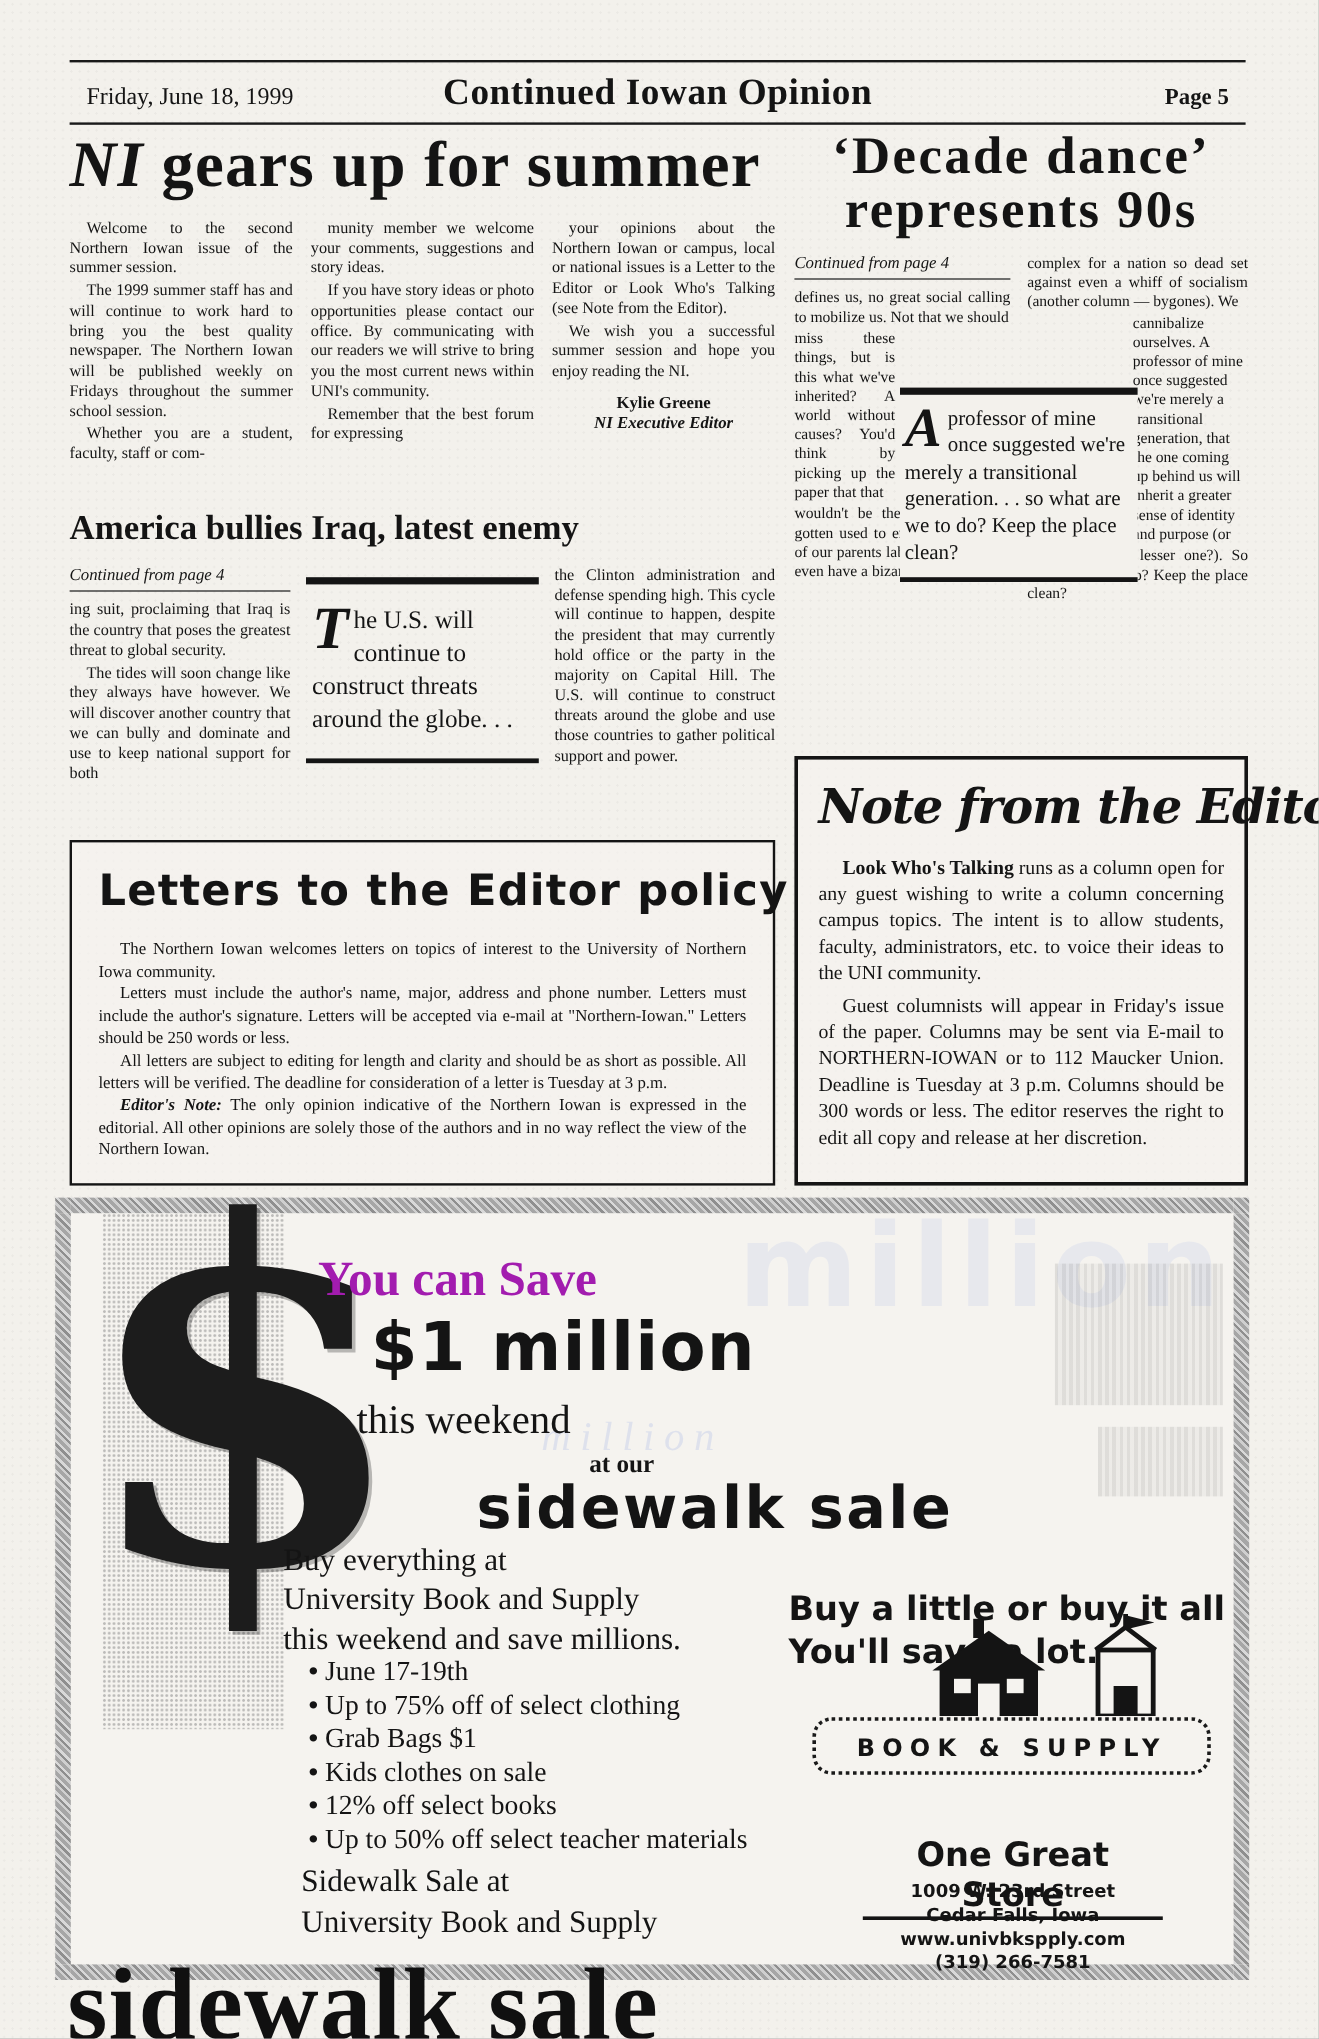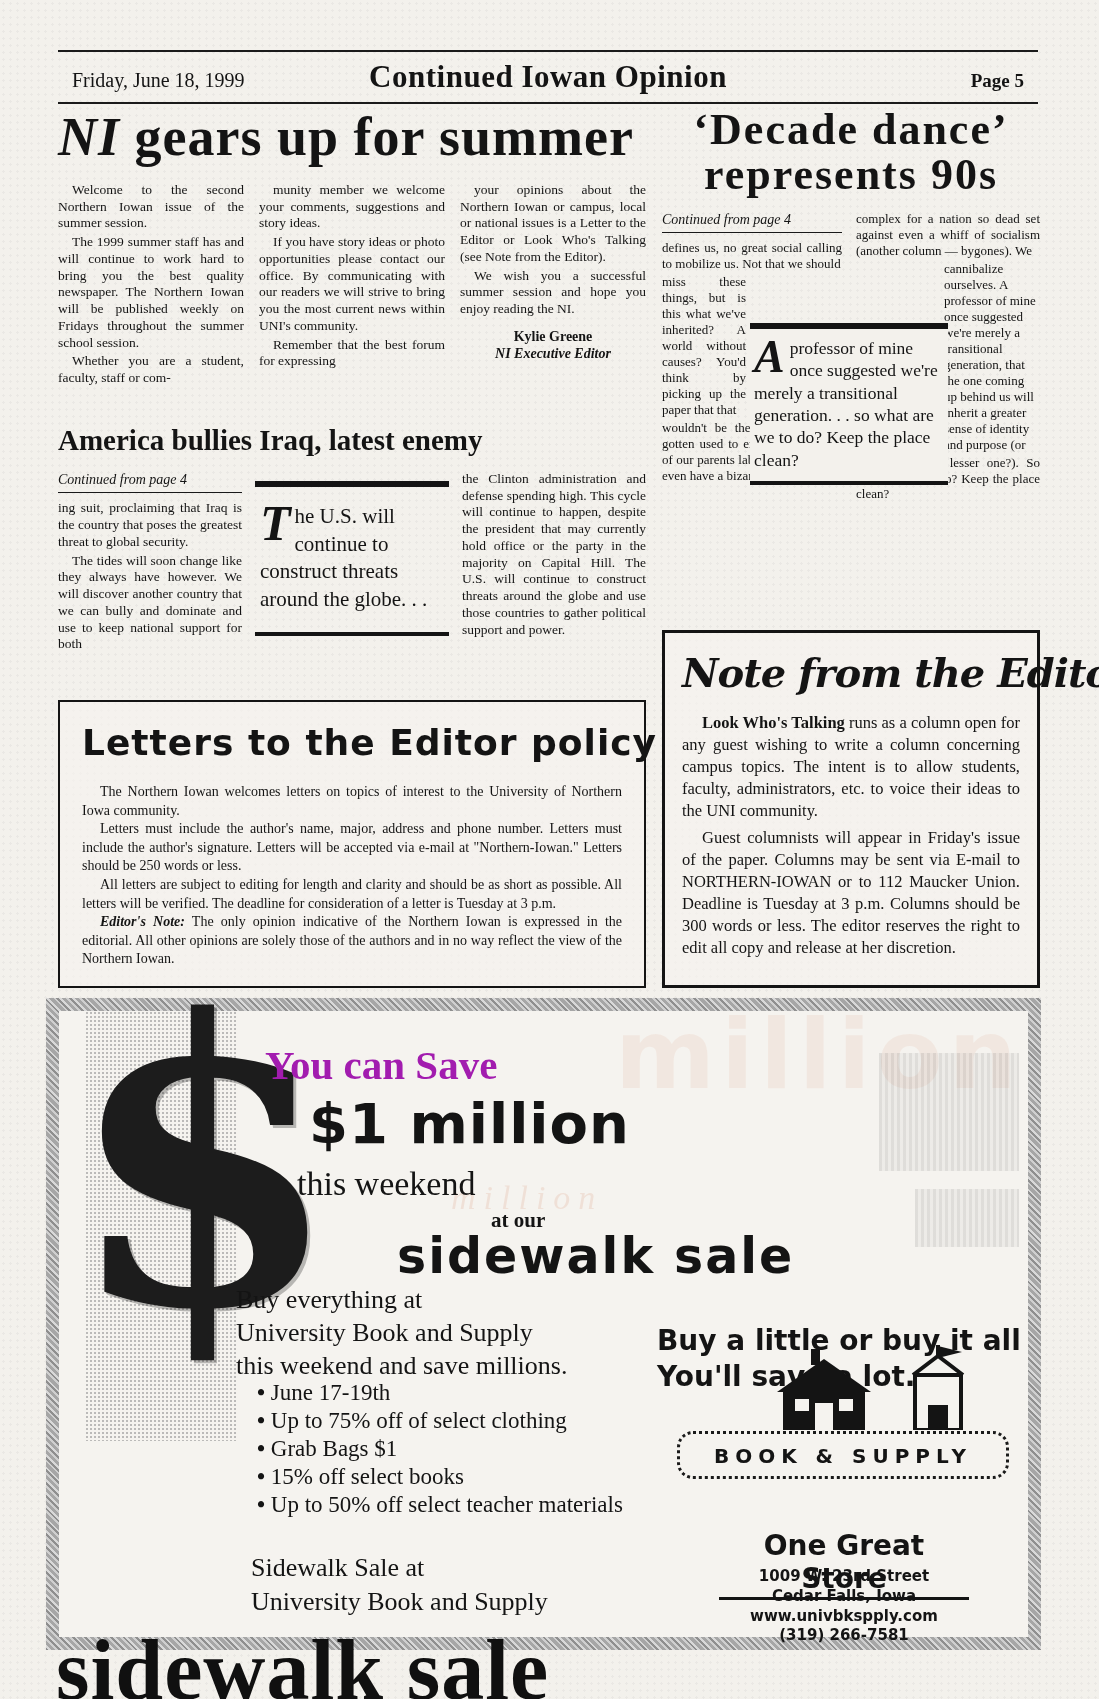--- a/index.html
+++ b/index.html
@@ -82,21 +82,21 @@
   .bold { font-weight:bold; }
 
   
   .ad { position:absolute; left:46px; top:998px; width:995px; height:652px;
     background:#f5f3ef;
     border:13px solid #b5b5b5;
     border-image: repeating-linear-gradient(45deg,#8f8f8f 0 2px,#d8d8d8 2px 4px,#a6a6a6 4px 7px,#cfcfcf 7px 9px) 13; }
   .halftone-strip { position:absolute; left:26px; top:0; width:152px; height:430px;
     background-image: radial-gradient(#8c8c8c 1px, transparent 1.25px);
     background-size:4px 4px; opacity:.55; }
-  .ghost { position:absolute; color:#c2410c; pointer-events:none; }
+  .ghost { position:absolute; color:#1d4ed8; pointer-events:none; }
   .g1 { left:556px; top:-12px; font-size:96px; font-family:"DejaVu Sans",sans-serif;
     font-weight:800; opacity:.06; letter-spacing:6px; }
   .g2 { left:392px; top:168px; font-size:34px; font-style:italic; opacity:.10; letter-spacing:8px; }
   .artifact { position:absolute; opacity:.14;
     background: repeating-linear-gradient(90deg,#555 0 3px,#bbb 3px 6px); }
   .a1 { left:820px; top:42px; width:140px; height:118px; }
   .a2 { left:856px; top:178px; width:104px; height:58px; }
   .ad-dollar { position:absolute; left:8px; top:-42px; font-size:392px; line-height:1;
     font-weight:bold; font-family:"DejaVu Serif",serif; color:#1c1c1c;
     text-shadow:3px 3px 0 rgba(0,0,0,.25); }
@@ -238,21 +238,22 @@
     <div class="ad-buy">
       <div>Buy everything at</div>
       <div>University Book and Supply</div>
       <div>this weekend and save millions.</div>
     </div>
 
     <ul class="ad-bullets">
       <li>June 17-19th</li>
       <li>Up to 75% off of select clothing</li>
       <li>Grab Bags $1</li>
-      <li>15% off select books</li>
+      <li>Kids clothes on sale</li>
+      <li>12% off select books</li>
       <li>Up to 50% off select teacher materials</li>
     </ul>
 
     <div class="ad-saleat">
       <div>Sidewalk Sale at</div>
       <div>University Book and Supply</div>
     </div>
 
     <div class="ad-promo">
       <div>Buy a little or buy it all</div>

